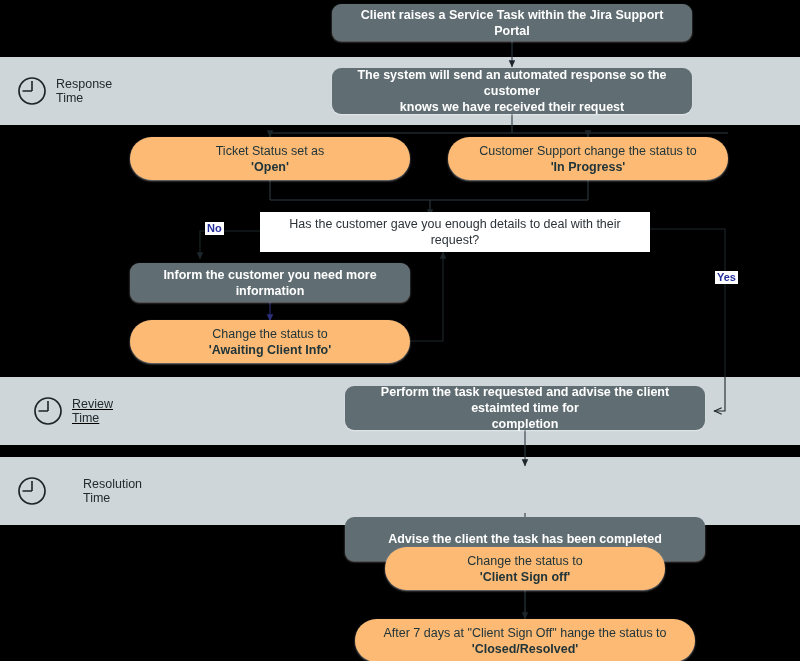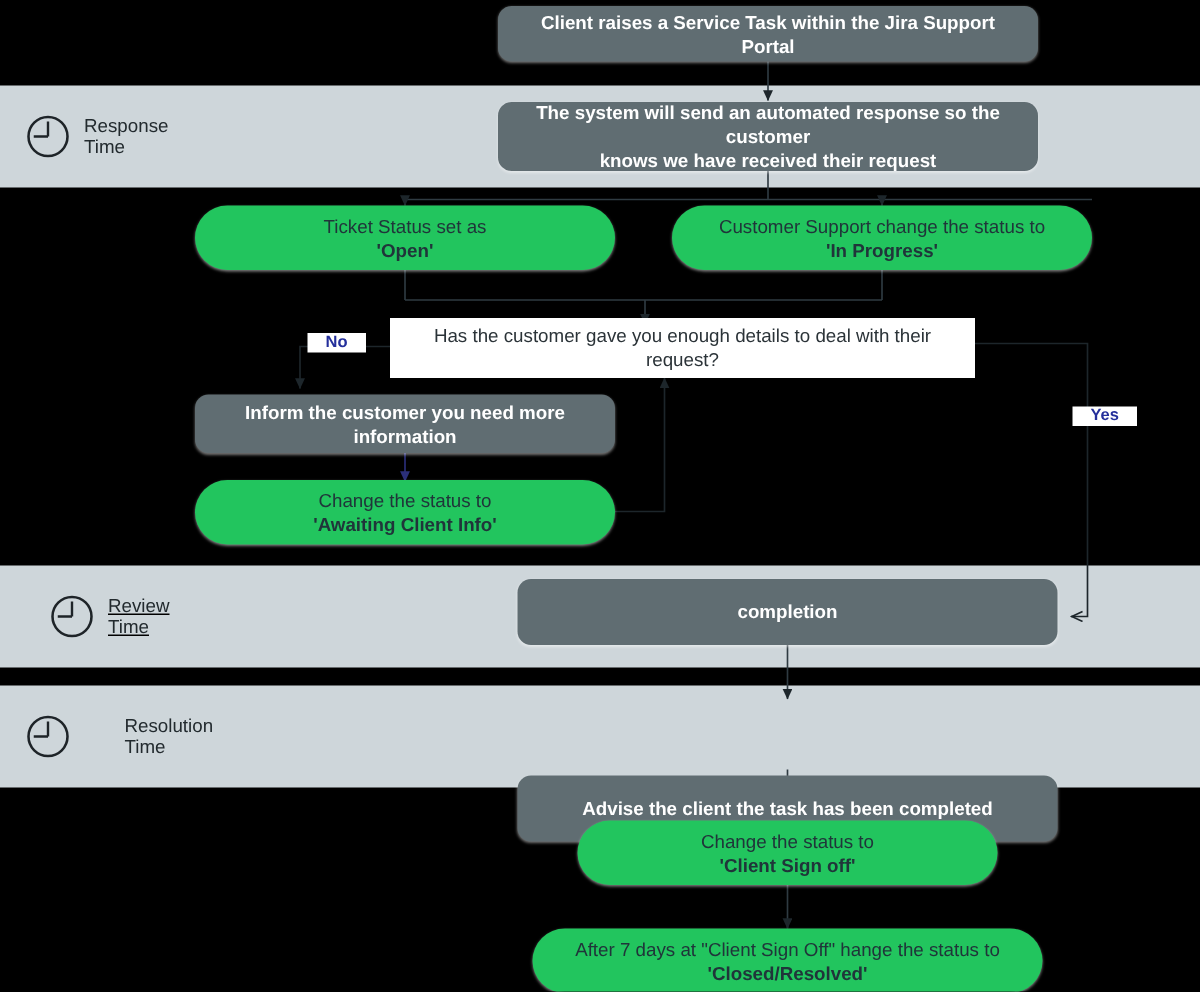--- a/index.html
+++ b/index.html
@@ -17,27 +17,27 @@
   .band-text{font-size:12.5px;line-height:14.5px;color:#222a2e;white-space:pre-line;}
 
   
   .node{position:absolute;box-sizing:border-box;display:flex;align-items:center;
         justify-content:center;text-align:center;padding:4px 10px;}
   .node .txt{width:100%;line-height:16px;}
   .node .l2{display:block;}
 
   .n-grey{background:#606d72;color:#fff;border-radius:9px;font-size:12.5px;font-weight:bold;
           box-shadow:0 1px 2px rgba(255,255,255,.45);}
-  .n-teal{background:#22c55e;color:#20353a;border-radius:24px;font-size:12.5px;
+  .n-teal{background:#fdba74;color:#20353a;border-radius:24px;font-size:12.5px;
           box-shadow:0 1px 2px rgba(255,255,255,.5);}
   .n-teal b{font-weight:bold;}
   .n-white{background:#fff;color:#2b3338;font-size:12.5px;border-radius:0;}
 
   .edge-label{position:absolute;background:#fff;color:#242f9b;font-size:11px;
-              font-weight:bold;padding:0 12px;line-height:13px;}
+              font-weight:bold;padding:0 2px;line-height:13px;}
 
   svg.wires{position:absolute;left:0;top:0;width:800px;height:661px;pointer-events:none;}
 </style>
 </head>
 <body>
 
 <div id="canvas">
 
   <div class="band" style="top:57px;height:68px;"></div>
   <div class="band" style="top:377px;height:68px;"></div>
@@ -161,20 +161,21 @@
 
   <div class="node n-teal" style="left:130px;top:320px;width:280px;height:43px;">
     <span class="txt">
       <span class="l2">Change the status to</span>
       <b class="l2">'Awaiting Client Info'</b>
     </span>
   </div>
 
   <div class="node n-grey" style="left:345px;top:386px;width:360px;height:44px;">
     <span class="txt">
+      <span class="l2">Perform the task requested and advise the client estaimted time for</span>
       <span class="l2">completion</span>
     </span>
   </div>
 
   <div class="node n-grey" style="left:345px;top:469px;width:360px;height:44px;margin-top:48px;">
     <span class="txt">Advise the client the task has been completed</span>
   </div>
 
   <div class="node n-teal" style="left:385px;top:547px;width:280px;height:43px;">
     <span class="txt">

